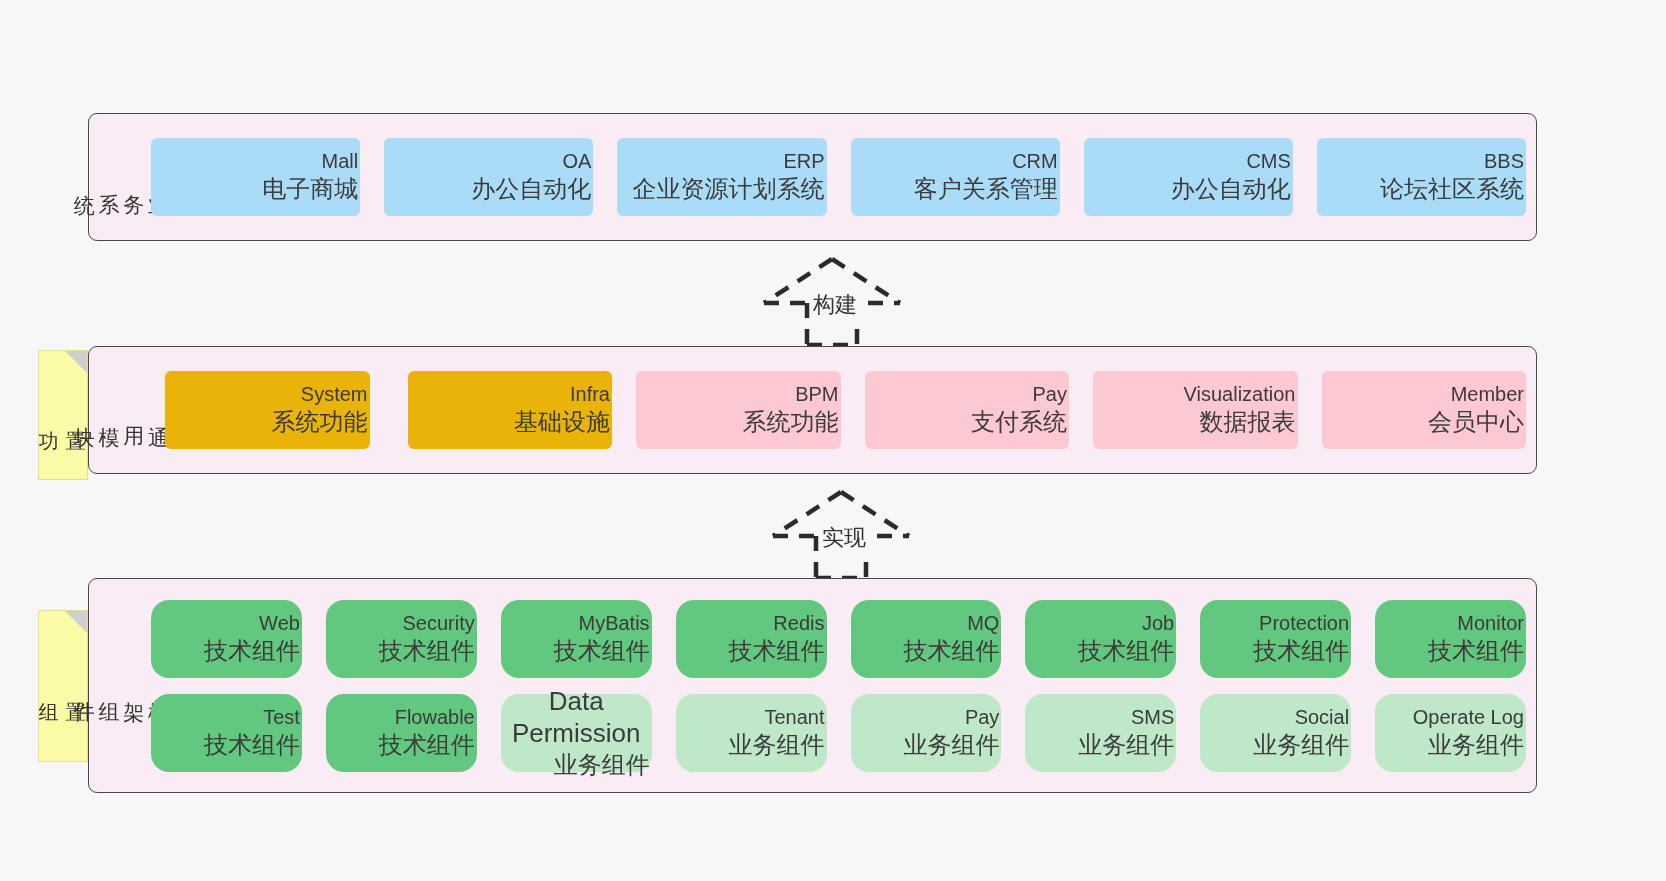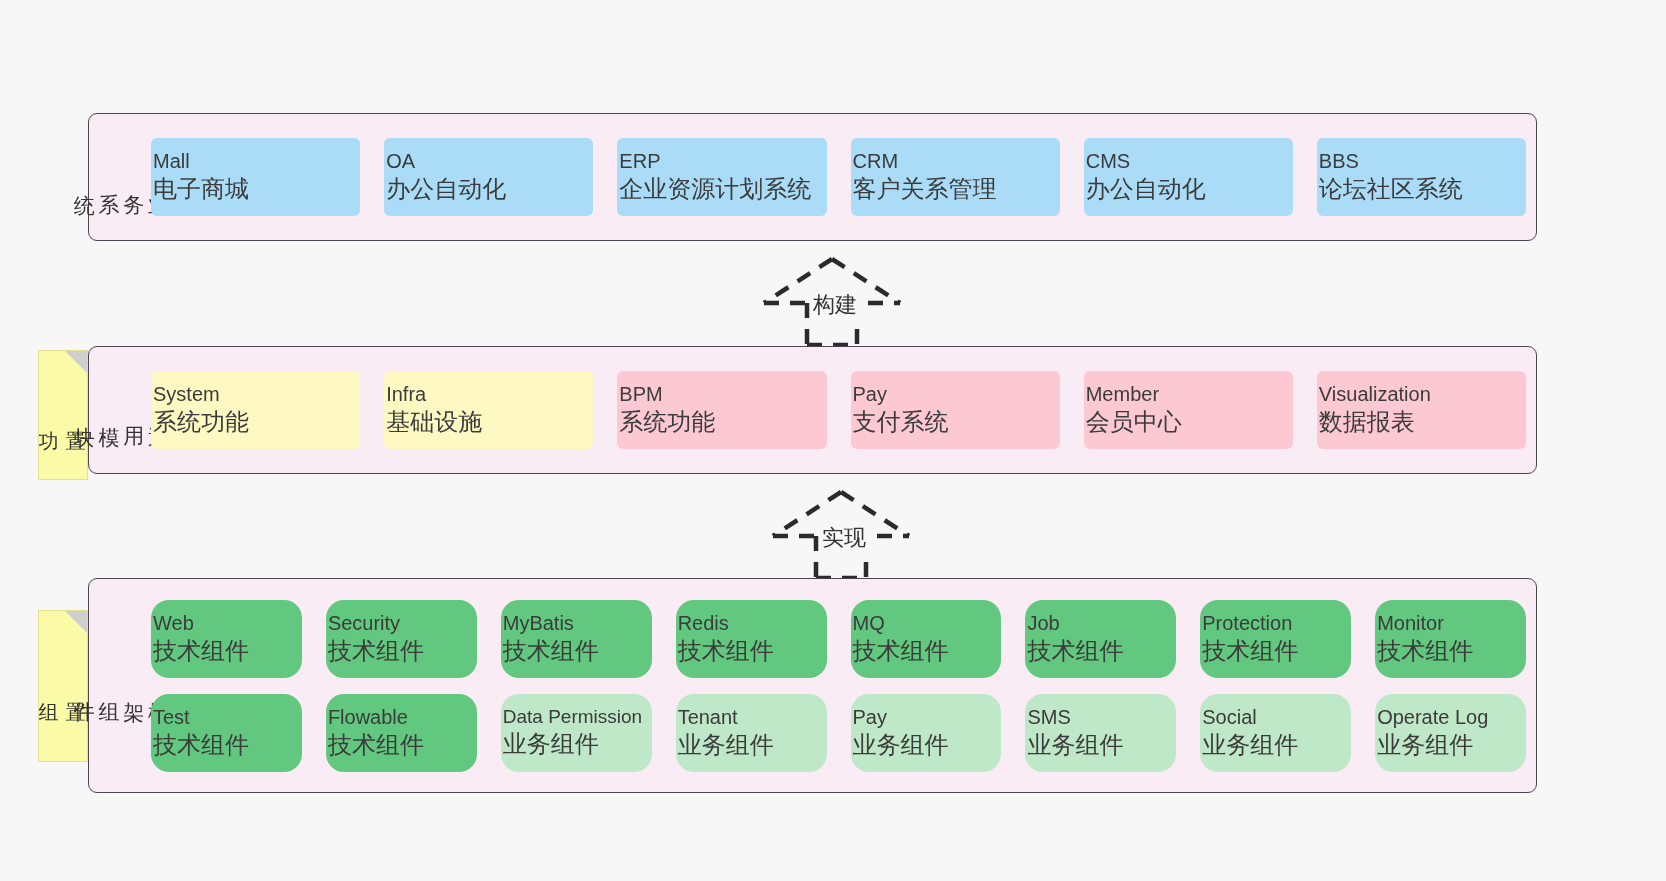--- a/index.html
+++ b/index.html
@@ -51,42 +51,42 @@
   .box-row {
     display: flex;
     gap: 24px;
     flex: 0 0 auto;
   }
   .node {
     flex: 1 1 0;
     border-radius: 6px;
     display: flex;
     flex-direction: column;
-    align-items: flex-start;
+    align-items: flex-end;
     justify-content: center;
     text-align: center;
     color: #3b3b3b;
     padding: 4px 2px;
     line-height: 1.26;
   }
   .node .t-main { font-size: 20px; }
   .node .t-sub  { font-size: 24px; }
-  .node.wrap .t-main { font-size: 19px; }
+  .node.wrap .t-main { font-size: 26px; }
 
   
   #layer-business {
     left: 88px; top: 113px; width: 1449px; height: 128px;
   }
   #layer-business .node { height: 78px; background: #aadcf8; }
 
   #layer-common {
     left: 88px; top: 346px; width: 1449px; height: 128px;
   }
   #layer-common .node { height: 78px; }
-  .n-red  { background: #fef9c3; }
+  .n-red  { background: #eab308; margin-left: 14px; }
   .n-pink { background: #fcc9d2; }
 
   #layer-framework {
     left: 88px; top: 578px; width: 1449px; height: 215px;
   }
   #layer-framework .node { height: 78px; border-radius: 18px; }
   .n-green { background: #63c87f; }
   .n-lgreen { background: #bfe8c8; }
 
   
@@ -206,26 +206,26 @@
       </div>
       <div class="node n-pink">
         <span class="t-main">BPM</span>
         <span class="t-sub">系统功能</span>
       </div>
       <div class="node n-pink">
         <span class="t-main">Pay</span>
         <span class="t-sub">支付系统</span>
       </div>
       <div class="node n-pink">
+        <span class="t-main">Visualization</span>
+        <span class="t-sub">数据报表</span>
+      </div>
+      <div class="node n-pink">
         <span class="t-main">Member</span>
         <span class="t-sub">会员中心</span>
-      </div>
-      <div class="node n-pink">
-        <span class="t-main">Visualization</span>
-        <span class="t-sub">数据报表</span>
       </div>
     </div>
   </div>
 </div>
 
 <div class="arrow" id="arrow-impl">
   <svg width="160" height="92" viewBox="0 0 160 92">
     <path d="M80 4 L148 48 M80 4 L12 48" fill="none" stroke="#2b2b2b" stroke-width="4.5" stroke-dasharray="15,11"></path>
     <path d="M12 48 L148 48" fill="none" stroke="#2b2b2b" stroke-width="4.5" stroke-dasharray="15,11"></path>
     <path d="M55 48 L55 92 M105 48 L105 92" fill="none" stroke="#2b2b2b" stroke-width="4.5" stroke-dasharray="15,11"></path>

